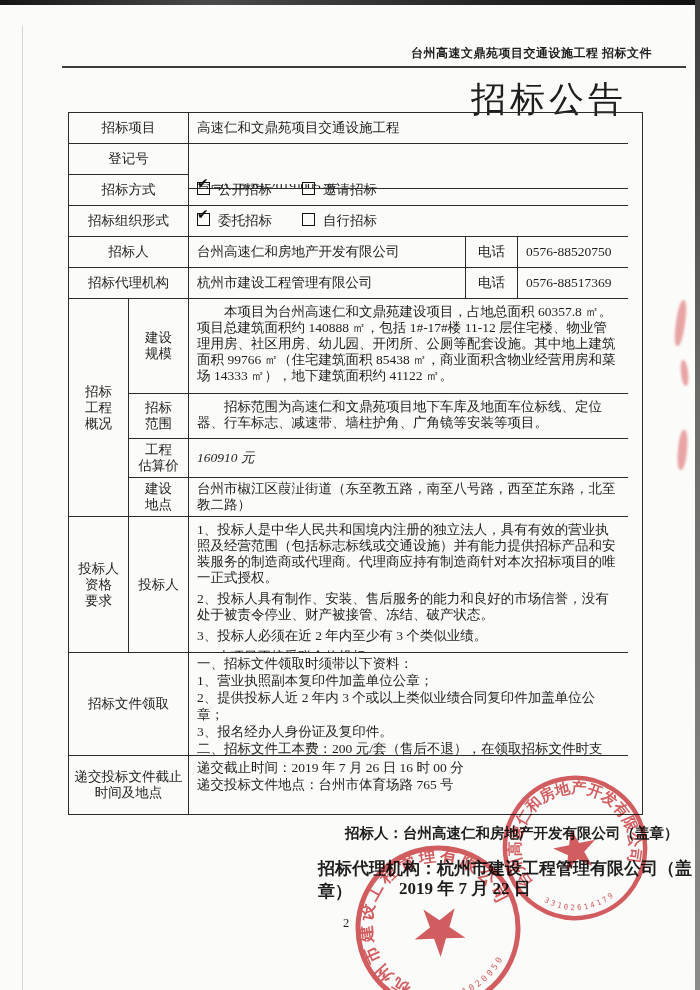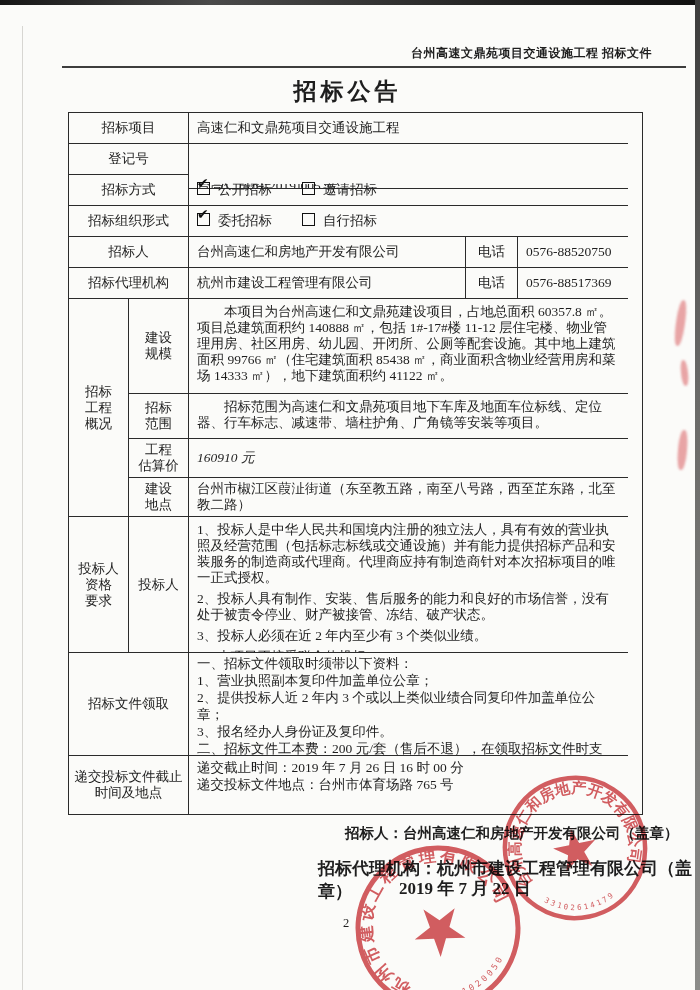--- a/index.html
+++ b/index.html
@@ -16,23 +16,23 @@
     background:linear-gradient(180deg,#3c3c3c,#6a6a68 40%,#8b8b89);}
   .crease{position:absolute;left:22px;top:26px;width:1px;height:964px;background:#d7d6d2;}
   .ink-mark{position:absolute;background:rgba(208,57,62,.45);filter:blur(1.2px);border-radius:45%;}
   .ink-a{left:676px;top:300px;width:9px;height:46px;transform:rotate(8deg);}
   .ink-b{left:681px;top:360px;width:7px;height:26px;transform:rotate(-6deg);}
   .ink-c{left:678px;top:430px;width:9px;height:40px;transform:rotate(5deg);}
 
   
   .doc-header{position:absolute;top:45px;right:48px;font-size:12px;font-weight:700;letter-spacing:.5px;}
   .header-rule{position:absolute;left:62px;top:66px;width:624px;height:2px;background:#3d3d3d;}
-  .doc-title{position:absolute;left:68px;top:76px;width:559px;text-align:center;
+  .doc-title{position:absolute;left:68px;top:76px;width:559px;text-align:right;
     font-family:"Liberation Sans","DejaVu Sans",sans-serif;
-    font-size:23px;font-weight:700;letter-spacing:4px;}
+    font-size:35px;font-weight:400;letter-spacing:4px;}
 
   
   .bid-table{position:absolute;left:68px;top:112px;width:575px;
     display:grid;
     grid-template-columns:60px 60px 277px 52px 110px;
     grid-template-rows:31px 31px 31px 31px 31px 31px 95px 45px 39px 39px 136px 103px 58px;
     border:1.6px solid #2b2b2b;box-sizing:border-box;
     font-size:13.5px;line-height:16px;}
   .cell{border-right:1.4px solid #2b2b2b;border-bottom:1.4px solid #2b2b2b;
     box-sizing:border-box;overflow:hidden;}

